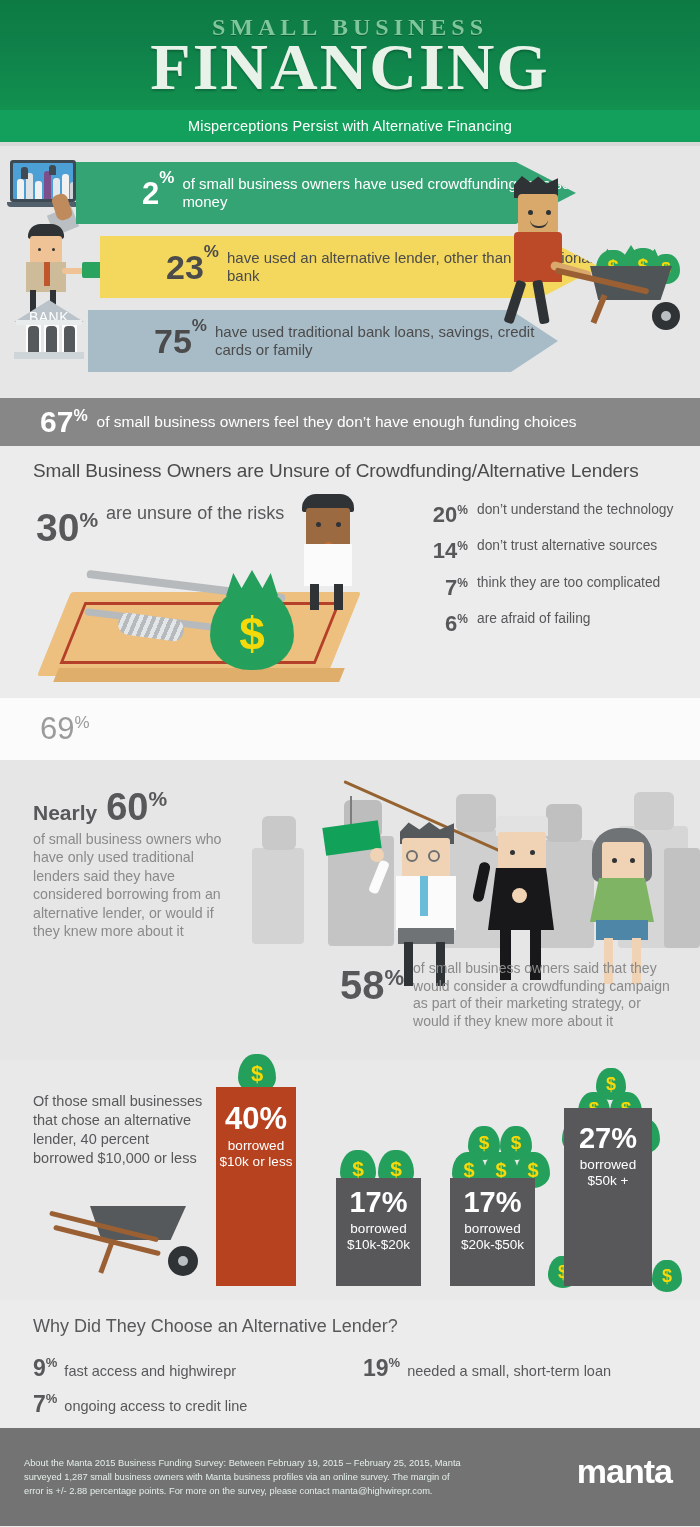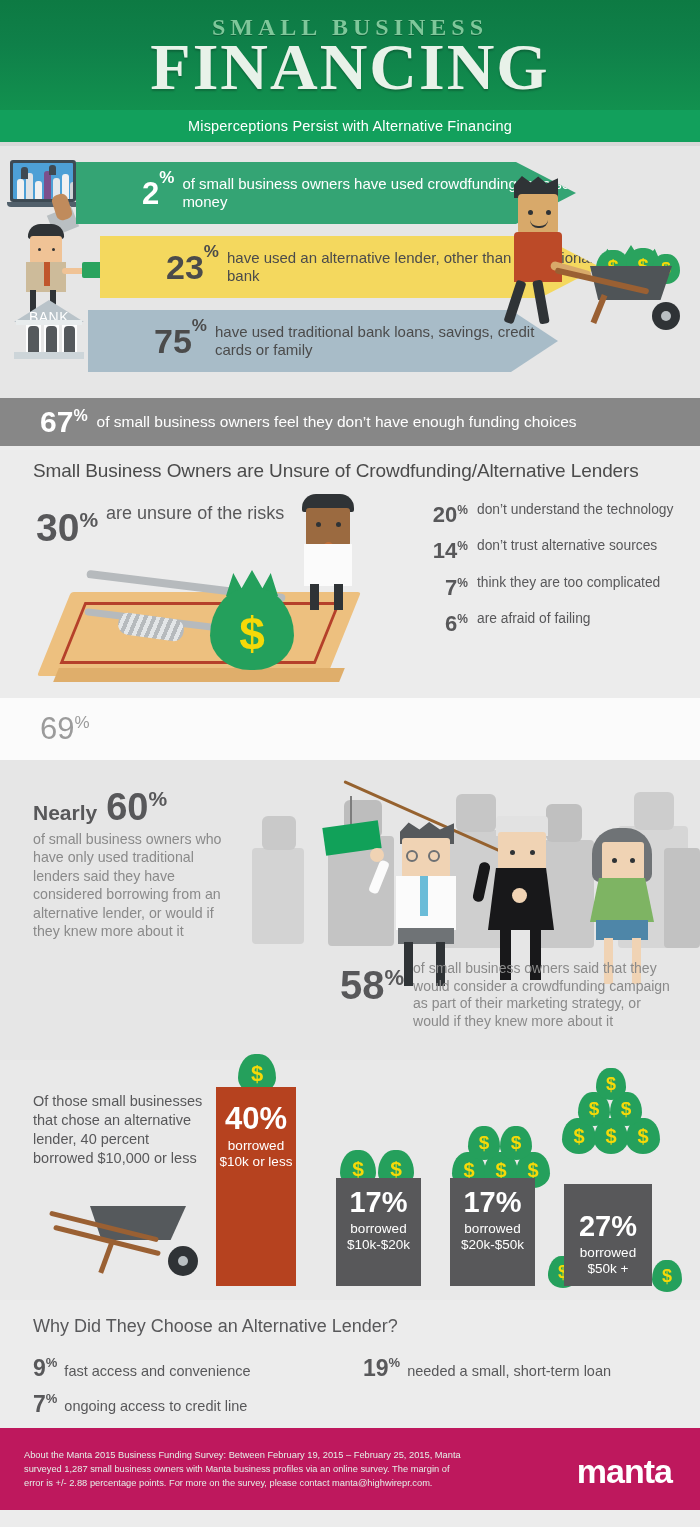--- a/index.html
+++ b/index.html
@@ -255,21 +255,21 @@
               color:#58585a; line-height:19px;}
   .bar { position:absolute; bottom:14px; color:#fff; text-align:center; }
   .bar .bp  { font-weight:bold; line-height:1; }
   .bar .bl  { font-size:13.5px; line-height:16px; margin-top:4px;}
   .bar1 { left:216px; width:80px; height:199px; background:#b6421f; padding-top:16px;}
   .bar1 .bp{ font-size:31px; }
   .bar2 { left:336px; width:85px; height:108px; background:#58585a; padding-top:10px;}
   .bar2 .bp{ font-size:29px; }
   .bar3 { left:450px; width:85px; height:108px; background:#58585a; padding-top:10px;}
   .bar3 .bp{ font-size:29px; }
-  .bar4 { left:564px; width:88px; height:102px; background:#58585a; padding-top:28px;}
+  .bar4 { left:564px; width:88px; height:178px; background:#58585a; padding-top:16px;}
   .bar4 .bp{ font-size:29px; }
 
   .bagtop { position:absolute; background:#25a05c; border-radius:44% 44% 50% 50%/60% 60% 40% 40%;
             display:flex; align-items:center; justify-content:center; color:#f6d908; font-weight:bold;}
   .wbarrow { position:absolute; bottom:16px; left:48px; width:168px; height:86px;}
   .wb-tray{ position:absolute; top:8px; left:42px; width:96px; height:34px; background:#55595c;
             clip-path:polygon(0 0,100% 0,84% 100%,12% 100%);}
   .wb-h1 { position:absolute; top:26px; left:0px; width:112px; height:5px; background:#9a6033;
             transform:rotate(14deg); border-radius:3px;}
   .wb-h2 { position:absolute; top:40px; left:4px; width:110px; height:5px; background:#9a6033;
@@ -284,21 +284,21 @@
   .sec-why { height:128px; background:#ececec; position:relative;}
   .why-title{ font-size:18px; color:#58585a; padding:16px 0 0 33px;}
   .why-grid { position:absolute; top:52px; left:33px; width:640px;
               display:grid; grid-template-columns:330px 310px; row-gap:9px;}
   .why-item { display:flex; align-items:baseline;}
   .why-item .wp{ font-size:23px; font-weight:bold; color:#58585a; line-height:22px;}
   .why-item .wp sup{ font-size:13px;}
   .why-item .wt{ font-size:14.5px; color:#58585a; margin-left:7px;}
 
   
-  .footer { height:82px; background:#be185d; position:relative; display:flex; align-items:center;}
+  .footer { height:98px; background:#737373; position:relative; display:flex; align-items:center;}
   .foot-txt{ font-size:9.3px; color:#e4efe8; line-height:14px; padding-left:24px; width:470px;}
   .logo { position:absolute; right:28px; top:24px; font-size:34px; color:#ffffff;
           font-weight:bold; letter-spacing:-1px;}
 </style>
 </head>
 <body>
 
 <div class="page">
 
   <div class="header">
@@ -582,21 +582,21 @@
         <span>borrowed</span><br><span>$50k +</span>
       </div>
     </div>
   </div>
 
   <div class="sec-why">
     <div class="why-title">Why Did They Choose an Alternative Lender?</div>
     <div class="why-grid">
       <div class="why-item">
         <span class="wp"><span>9</span><sup>%</sup></span>
-        <span class="wt">fast access and convenience</span>
+        <span class="wt">fast access and highwirepr</span>
       </div>
       <div class="why-item">
         <span class="wp"><span>19</span><sup>%</sup></span>
         <span class="wt">needed a small, short-term loan</span>
       </div>
       <div class="why-item">
         <span class="wp"><span>7</span><sup>%</sup></span>
         <span class="wt">ongoing access to credit line</span>
       </div>
     </div>

